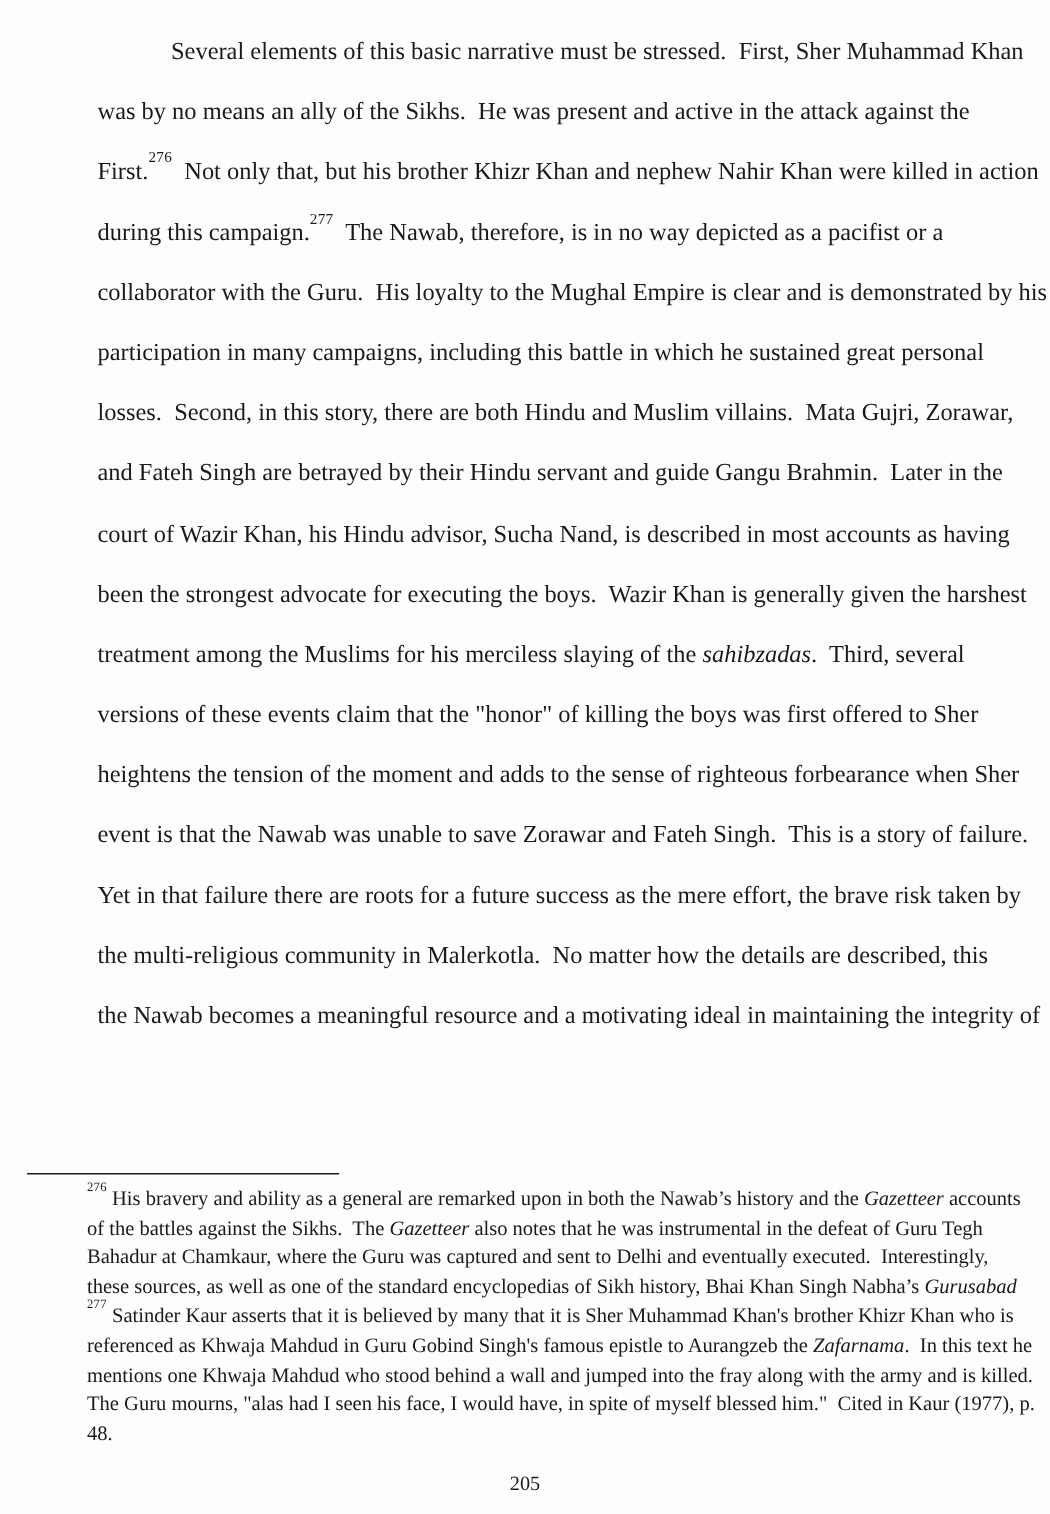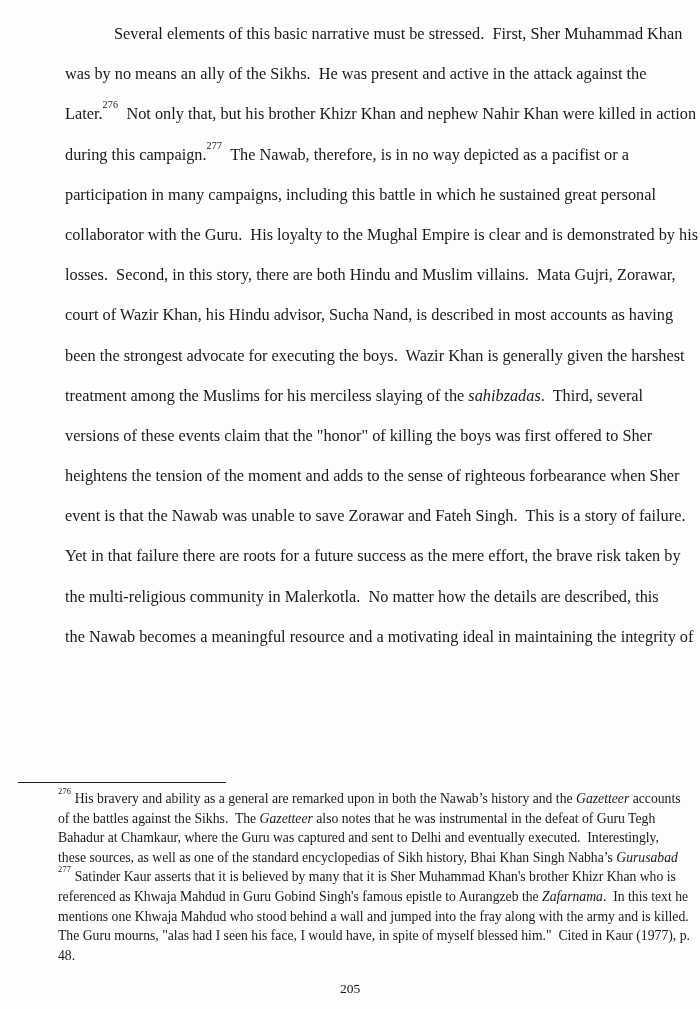--- a/index.html
+++ b/index.html
@@ -23,25 +23,26 @@
   .footnotes .tline { height:19.6px; line-height:19.6px; white-space:pre;margin-left:40px; }
   .page-number { position:absolute; left:0; top:981px; width:700px; text-align:center; font-size:13.5px; }
 </style>
 </head>
 <body>
 
 <div class="page">
   <div class="body-text">
       <div class="tline indent"><span>Several elements of this basic narrative must be stressed.  First, Sher Muhammad Khan</span></div>
       <div class="tline"><span>was by no means an ally of the Sikhs.  He was present and active in the attack against the</span></div>
-      <div class="tline"><span>Later.</span><sup>276</sup><span>  Not only that, but his brother Khizr Khan and nephew Nahir Khan were killed in action</span></div>
+      <div class="tline"><span>First.</span><sup>276</sup><span>  Not only that, but his brother Khizr Khan and nephew Nahir Khan were killed in action</span></div>
       <div class="tline"><span>during this campaign.</span><sup>277</sup><span>  The Nawab, therefore, is in no way depicted as a pacifist or a</span></div>
+      <div class="tline"><span>collaborator with the Guru.  His loyalty to the Mughal Empire is clear and is demonstrated by his</span></div>
       <div class="tline"><span>participation in many campaigns, including this battle in which he sustained great personal</span></div>
-      <div class="tline"><span>collaborator with the Guru.  His loyalty to the Mughal Empire is clear and is demonstrated by his</span></div>
       <div class="tline"><span>losses.  Second, in this story, there are both Hindu and Muslim villains.  Mata Gujri, Zorawar,</span></div>
+      <div class="tline"><span>and Fateh Singh are betrayed by their Hindu servant and guide Gangu Brahmin.  Later in the</span></div>
       <div class="tline"><span>court of Wazir Khan, his Hindu advisor, Sucha Nand, is described in most accounts as having</span></div>
       <div class="tline"><span>been the strongest advocate for executing the boys.  Wazir Khan is generally given the harshest</span></div>
       <div class="tline"><span>treatment among the Muslims for his merciless slaying of the </span><span class="it">sahibzadas</span><span>.  Third, several</span></div>
       <div class="tline"><span>versions of these events claim that the "honor" of killing the boys was first offered to Sher</span></div>
       <div class="tline"><span>heightens the tension of the moment and adds to the sense of righteous forbearance when Sher</span></div>
       <div class="tline"><span>event is that the Nawab was unable to save Zorawar and Fateh Singh.  This is a story of failure.</span></div>
       <div class="tline"><span>Yet in that failure there are roots for a future success as the mere effort, the brave risk taken by</span></div>
       <div class="tline"><span>the multi-religious community in Malerkotla.  No matter how the details are described, this</span></div>
       <div class="tline"><span>the Nawab becomes a meaningful resource and a motivating ideal in maintaining the integrity of</span></div>
     </div>

